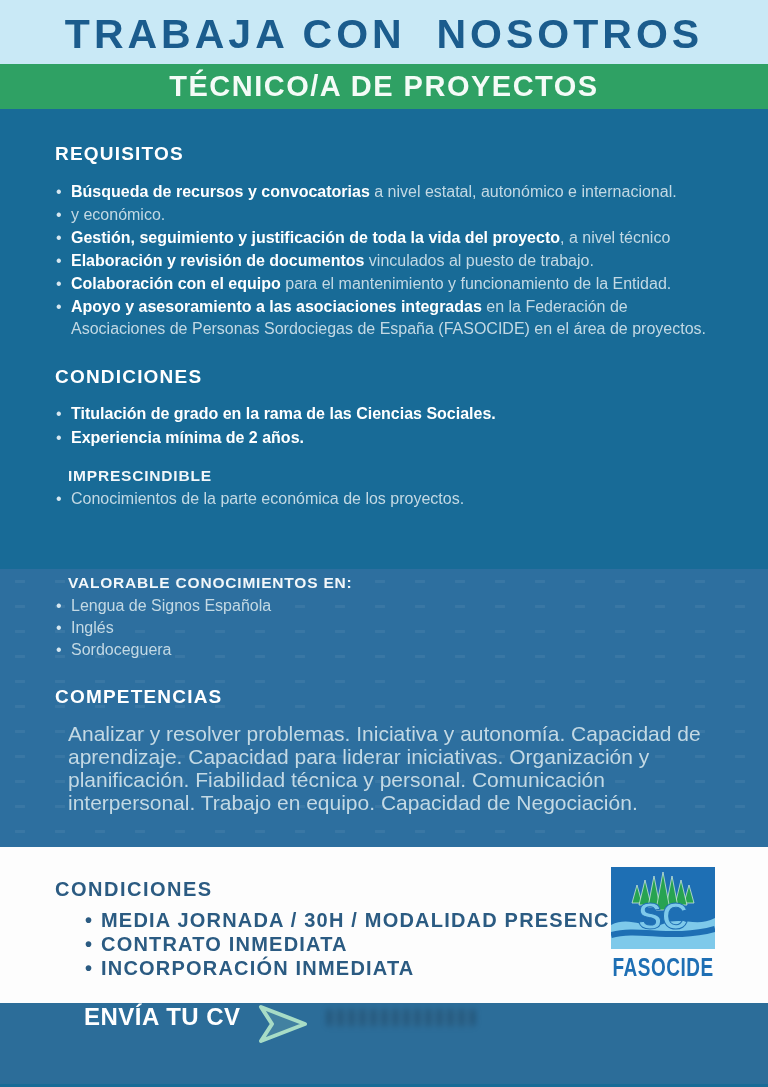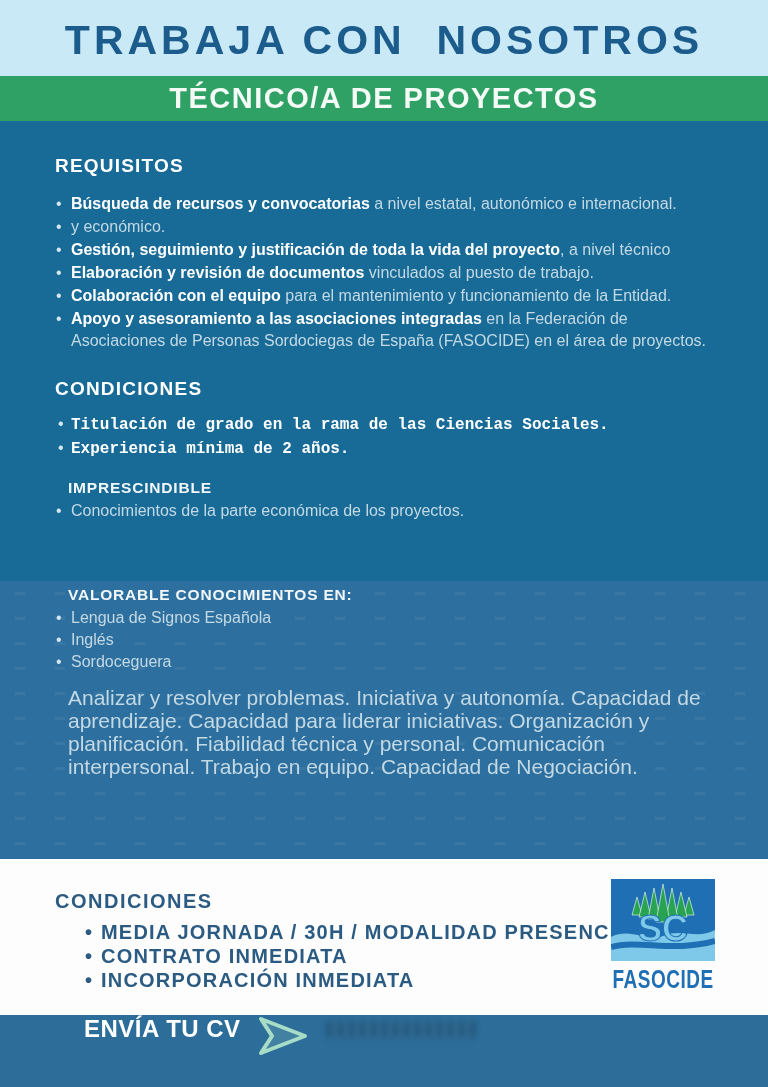--- a/index.html
+++ b/index.html
@@ -1,21 +1,21 @@
 <!DOCTYPE html>
 <html><head>
 <meta charset="utf-8">
 <style>
   html,body{margin:0;padding:0;background:#666;}
   .poster{
     position:relative;width:768px;height:1087px;margin:0 auto;
     font-family:"Liberation Sans",sans-serif;overflow:hidden;background:#186b97;
   }
   
-  .band-top{height:76px;background:#c9e9f6;display:flex;align-items:center;justify-content:center;}
+  .band-top{height:64px;background:#c9e9f6;display:flex;align-items:center;justify-content:center;}
   .poster-title{
     font-size:41px;font-weight:700;color:#1b5c8d;letter-spacing:4px;white-space:pre;margin-top:4px;
   }
   .band-green{height:45px;background:#2fa164;display:flex;align-items:center;justify-content:center;}
   .role-title{font-size:29px;font-weight:700;color:#f4fbf7;letter-spacing:1.5px;}
 
   
   .body-dark{height:460px;background:#186b97;padding:34px 44px 0 55px;box-sizing:border-box;}
   .body-light{
     height:278px;background:#2d6f9f;padding:5px 44px 0 55px;box-sizing:border-box;
@@ -24,21 +24,21 @@
   }
   .sec-h{margin:0;font-size:19px;font-weight:700;color:#ffffff;letter-spacing:1.2px;}
   .sub-h{margin:18px 0 0 13px;font-size:15.5px;line-height:18px;font-weight:700;color:#f2f7fa;letter-spacing:.8px;}
   .sub-h.first{margin-top:0;}
   ul.blist{list-style:none;margin:16px 0 0 0;padding:0;}
   ul.blist li{position:relative;padding-left:16px;font-size:16px;line-height:22px;color:#c3d9e4;}
   ul.blist li + li{margin-top:1px;}
   ul.blist li::before{content:"•";position:absolute;left:1px;top:0;color:#d6e7f0;}
   ul.blist .b{font-weight:700;color:#ffffff;}
   ul.blist .r{font-weight:400;color:#c3d9e4;}
-  ul.cond{margin-top:14px;font-family:Liberation Mono, monospace;}
+  ul.cond{margin-top:14px;}
   ul.cond li{line-height:23px;}
   ul.tight{margin-top:3px;}
   ul.tight li{line-height:21px;color:#cfe0ea;}
   .comp-h{margin-top:26px;}
   .comp-p{
     margin:14px 0 0 13px;font-size:21px;line-height:23px;color:#c3d9e4;max-width:650px;
   }
 
   
   .white-sec{position:relative;height:156px;background:#fdfdfd;padding:30px 0 0 55px;box-sizing:border-box;}
@@ -104,20 +104,21 @@
   </div>
 
   <div class="body-light">
     <h3 class="sub-h first">VALORABLE CONOCIMIENTOS EN:</h3>
     <ul class="blist tight">
       <li><span class="r">Lengua de Signos Española</span></li>
       <li><span class="r">Inglés</span></li>
       <li><span class="r">Sordoceguera</span></li>
     </ul>
 
+    <h2 class="sec-h comp-h">COMPETENCIAS</h2>
     <p class="comp-p">Analizar y resolver problemas. Iniciativa y autonomía. Capacidad de aprendizaje. Capacidad para liderar iniciativas. Organización y planificación. Fiabilidad técnica y personal. Comunicación interpersonal. Trabajo en equipo. Capacidad de Negociación.</p>
   </div>
 
   <div class="white-sec">
     <h2 class="foot-h">CONDICIONES</h2>
     <ul class="footlist">
       <li><span>MEDIA JORNADA / 30H / MODALIDAD PRESENCIAL</span></li>
       <li><span>CONTRATO INMEDIATA</span></li>
       <li><span>INCORPORACIÓN INMEDIATA</span></li>
     </ul>

